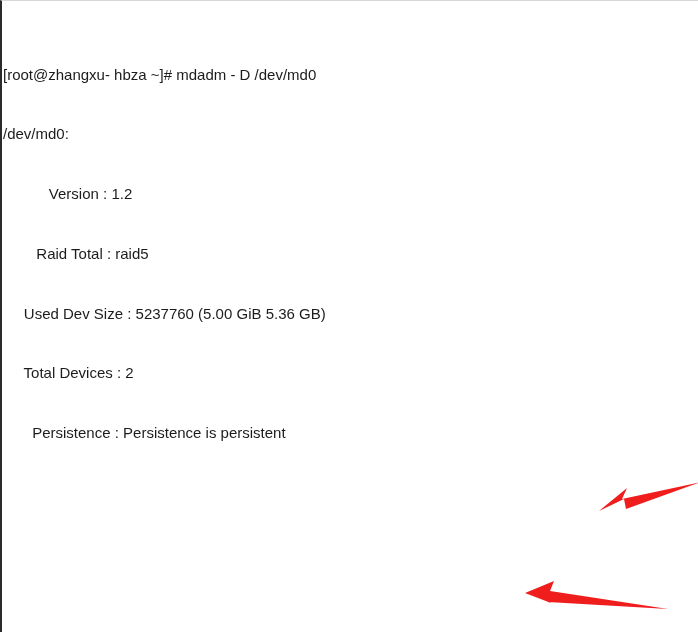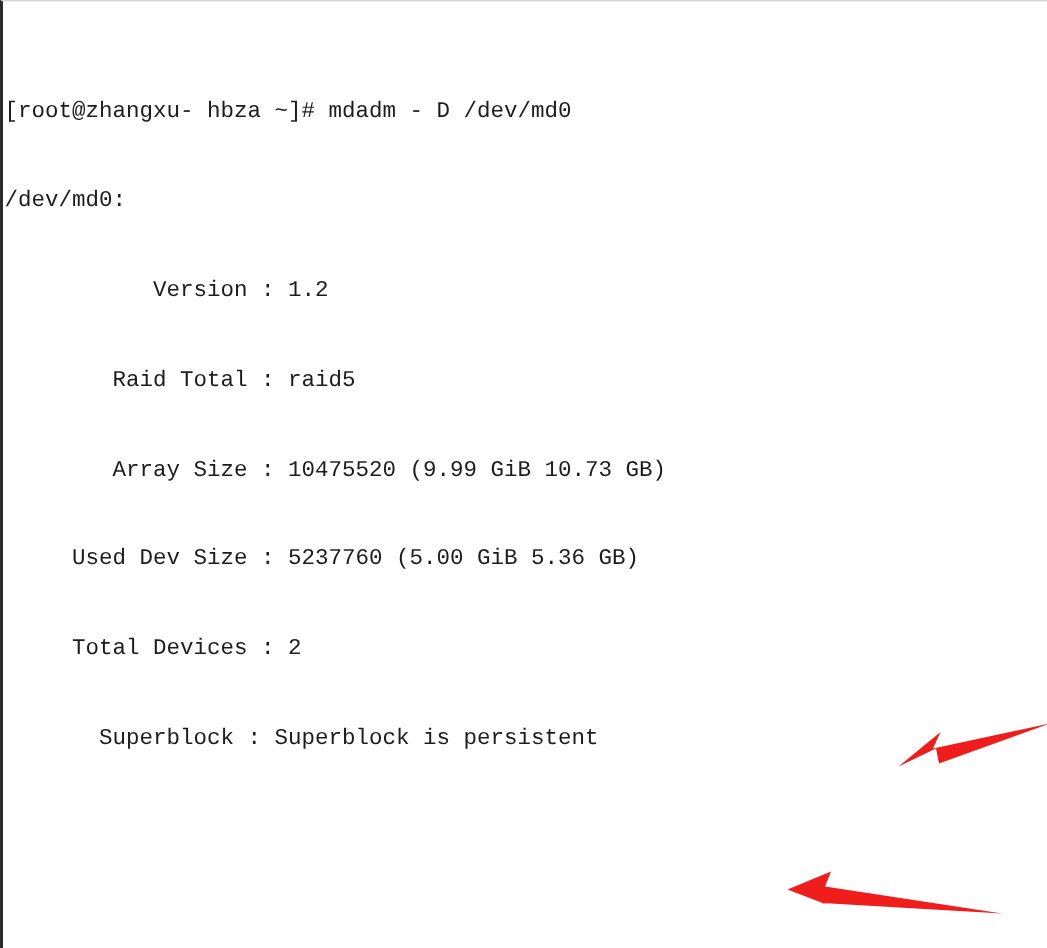--- a/index.html
+++ b/index.html
@@ -9,21 +9,21 @@
   }
   #terminal {
     position: relative;
     width: 698px;
     height: 632px;
     background: #ffffff;
     border-left: 2px solid #2b2b2b;
     border-top: 1px solid #d8d8d8;
     box-sizing: border-box;
     overflow: hidden;
-    font-family: Liberation Mono, monospace;
+    font-family: Liberation Sans, sans-serif;
     font-size: 15px;
     line-height: 19.9px;
     color: #1c1c1c;
     white-space: pre;
     letter-spacing: 0px;
   }
   #screen {
     position: absolute;
     left: 0px;
     top: 4px;
@@ -47,24 +47,23 @@
 </head>
 <body>
 
 <div id="terminal">
   <div id="screen">
 
     <div class="line">[root@zhangxu- hbza ~]# mdadm - D /dev/md0</div>
     <div class="line">/dev/md0:</div>
     <div class="line">           Version : 1.2</div>
     <div class="line">        Raid Total : raid5</div>
-    <div class="line">        Array Size : 10475520 (9.99 GiB 10.73 GB)</div>
     <div class="line">     Used Dev Size : 5237760 (5.00 GiB 5.36 GB)</div>
     <div class="line">     Total Devices : 2</div>
-    <div class="line">       Superblock : Superblock is persistent</div>
+    <div class="line">       Persistence : Persistence is persistent</div>
     
     
     
     
     
     
     
     
     
     

